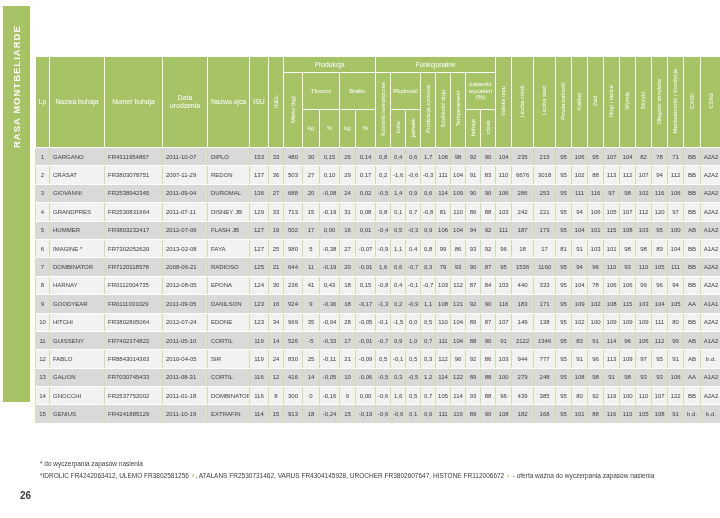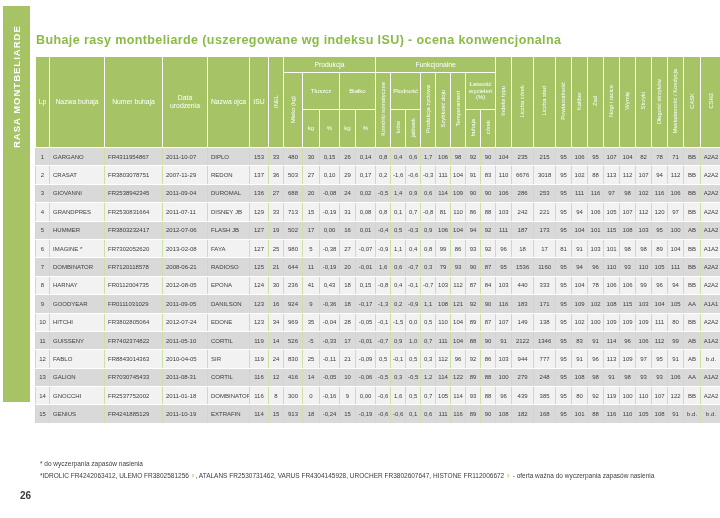--- a/index.html
+++ b/index.html
@@ -31,21 +31,20 @@
 </style>
 </head>
 <body>
 
 <div class="canvas">
 
   <div class="sidebar">
     <span class="sidebar-label">RASA MONTBELIARDE</span>
   </div>
 
-  <div class="page-title">Buhaje rasy montbeliarde (uszeregowane wg indeksu ISU) - ocena konwencjonalna</div>
 
   <table class="bulls-table">
     <colgroup>
       <col style="width:14px">
         <col style="width:55px">
         <col style="width:58px">
         <col style="width:45px">
       <col style="width:42px">
         <col style="width:19px">
         <col style="width:15px">

